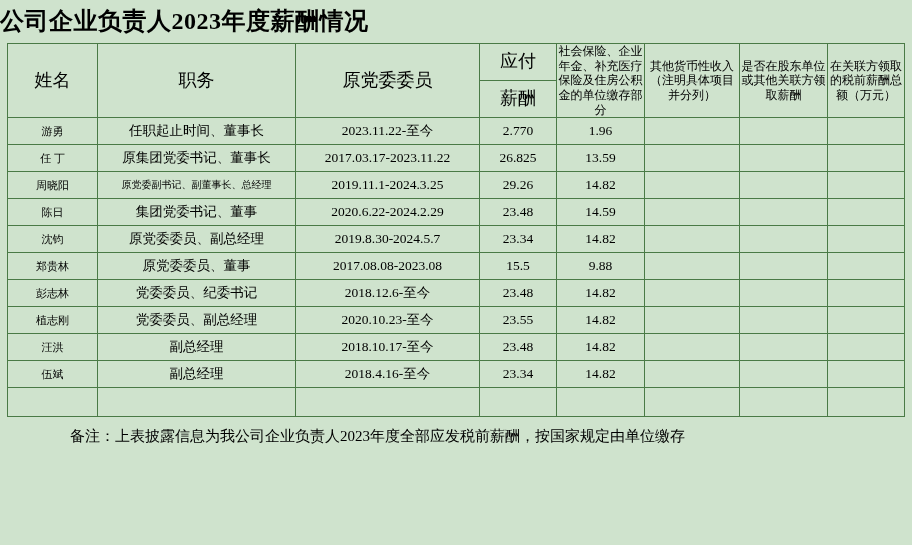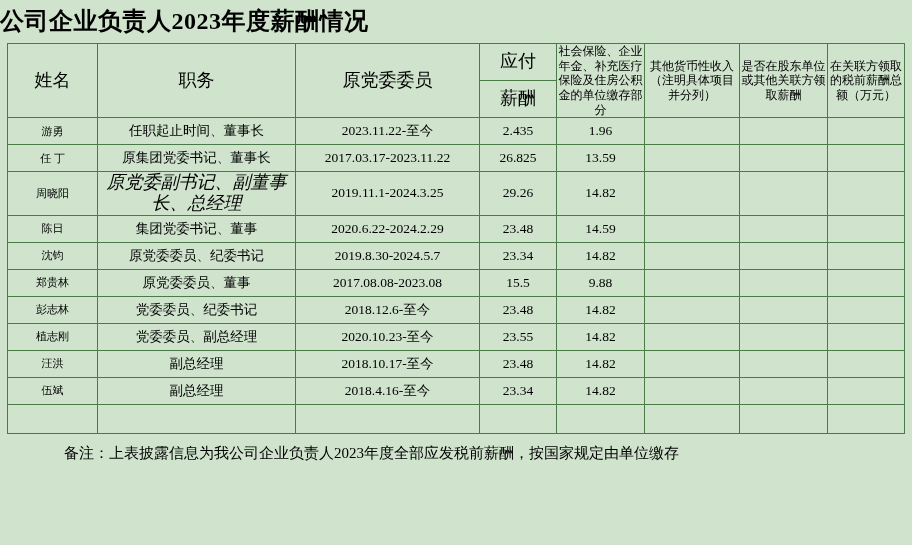--- a/index.html
+++ b/index.html
@@ -55,35 +55,34 @@
     text-align: center;
     font-size: 13.5px;
     padding: 4px 3px;
     height: 26px;
     line-height: 1.2;
   }
   .cell.name {
     font-size: 11px;
   }
   .cell.small {
-    font-size: 18px;
-    font-style: italic;
+    font-size: 10px;
   }
   .spacer-row td {
     height: 28px;
   }
   .note {
     margin: 8px 8px 0 8px;
     font-size: 15px;
     line-height: 1.55;
     text-indent: 0;
     padding: 0 6px;
   }
   .note p {
-    margin: 2px;
+    margin: 8px;
     font-family: Liberation Serif, serif;
   }
   .note .first-line {
     text-indent: 48px;
   }
   .two-line {
     line-height: 1.18;
   }
 </style>
 </head>
@@ -117,21 +116,21 @@
       </tr>
       <tr>
         <th class="hdr">薪酬</th>
       </tr>
     </thead>
     <tbody>
       <tr>
         <td class="cell name">游勇</td>
         <td class="cell">任职起止时间、董事长</td>
         <td class="cell">2023.11.22-至今</td>
-        <td class="cell">2.435</td>
+        <td class="cell">2.770</td>
         <td class="cell">1.96</td>
         <td class="cell"></td>
         <td class="cell"></td>
         <td class="cell"></td>
       </tr>
       <tr>
         <td class="cell name">任 丁</td>
         <td class="cell">原集团党委书记、董事长</td>
         <td class="cell two-line">2017.03.17-2023.11.22</td>
         <td class="cell">26.825</td>
@@ -155,21 +154,21 @@
         <td class="cell">集团党委书记、董事</td>
         <td class="cell">2020.6.22-2024.2.29</td>
         <td class="cell">23.48</td>
         <td class="cell">14.59</td>
         <td class="cell"></td>
         <td class="cell"></td>
         <td class="cell"></td>
       </tr>
       <tr>
         <td class="cell name">沈钧</td>
-        <td class="cell">原党委委员、纪委书记</td>
+        <td class="cell">原党委委员、副总经理</td>
         <td class="cell">2019.8.30-2024.5.7</td>
         <td class="cell">23.34</td>
         <td class="cell">14.82</td>
         <td class="cell"></td>
         <td class="cell"></td>
         <td class="cell"></td>
       </tr>
       <tr>
         <td class="cell name">郑贵林</td>
         <td class="cell">原党委委员、董事</td>

